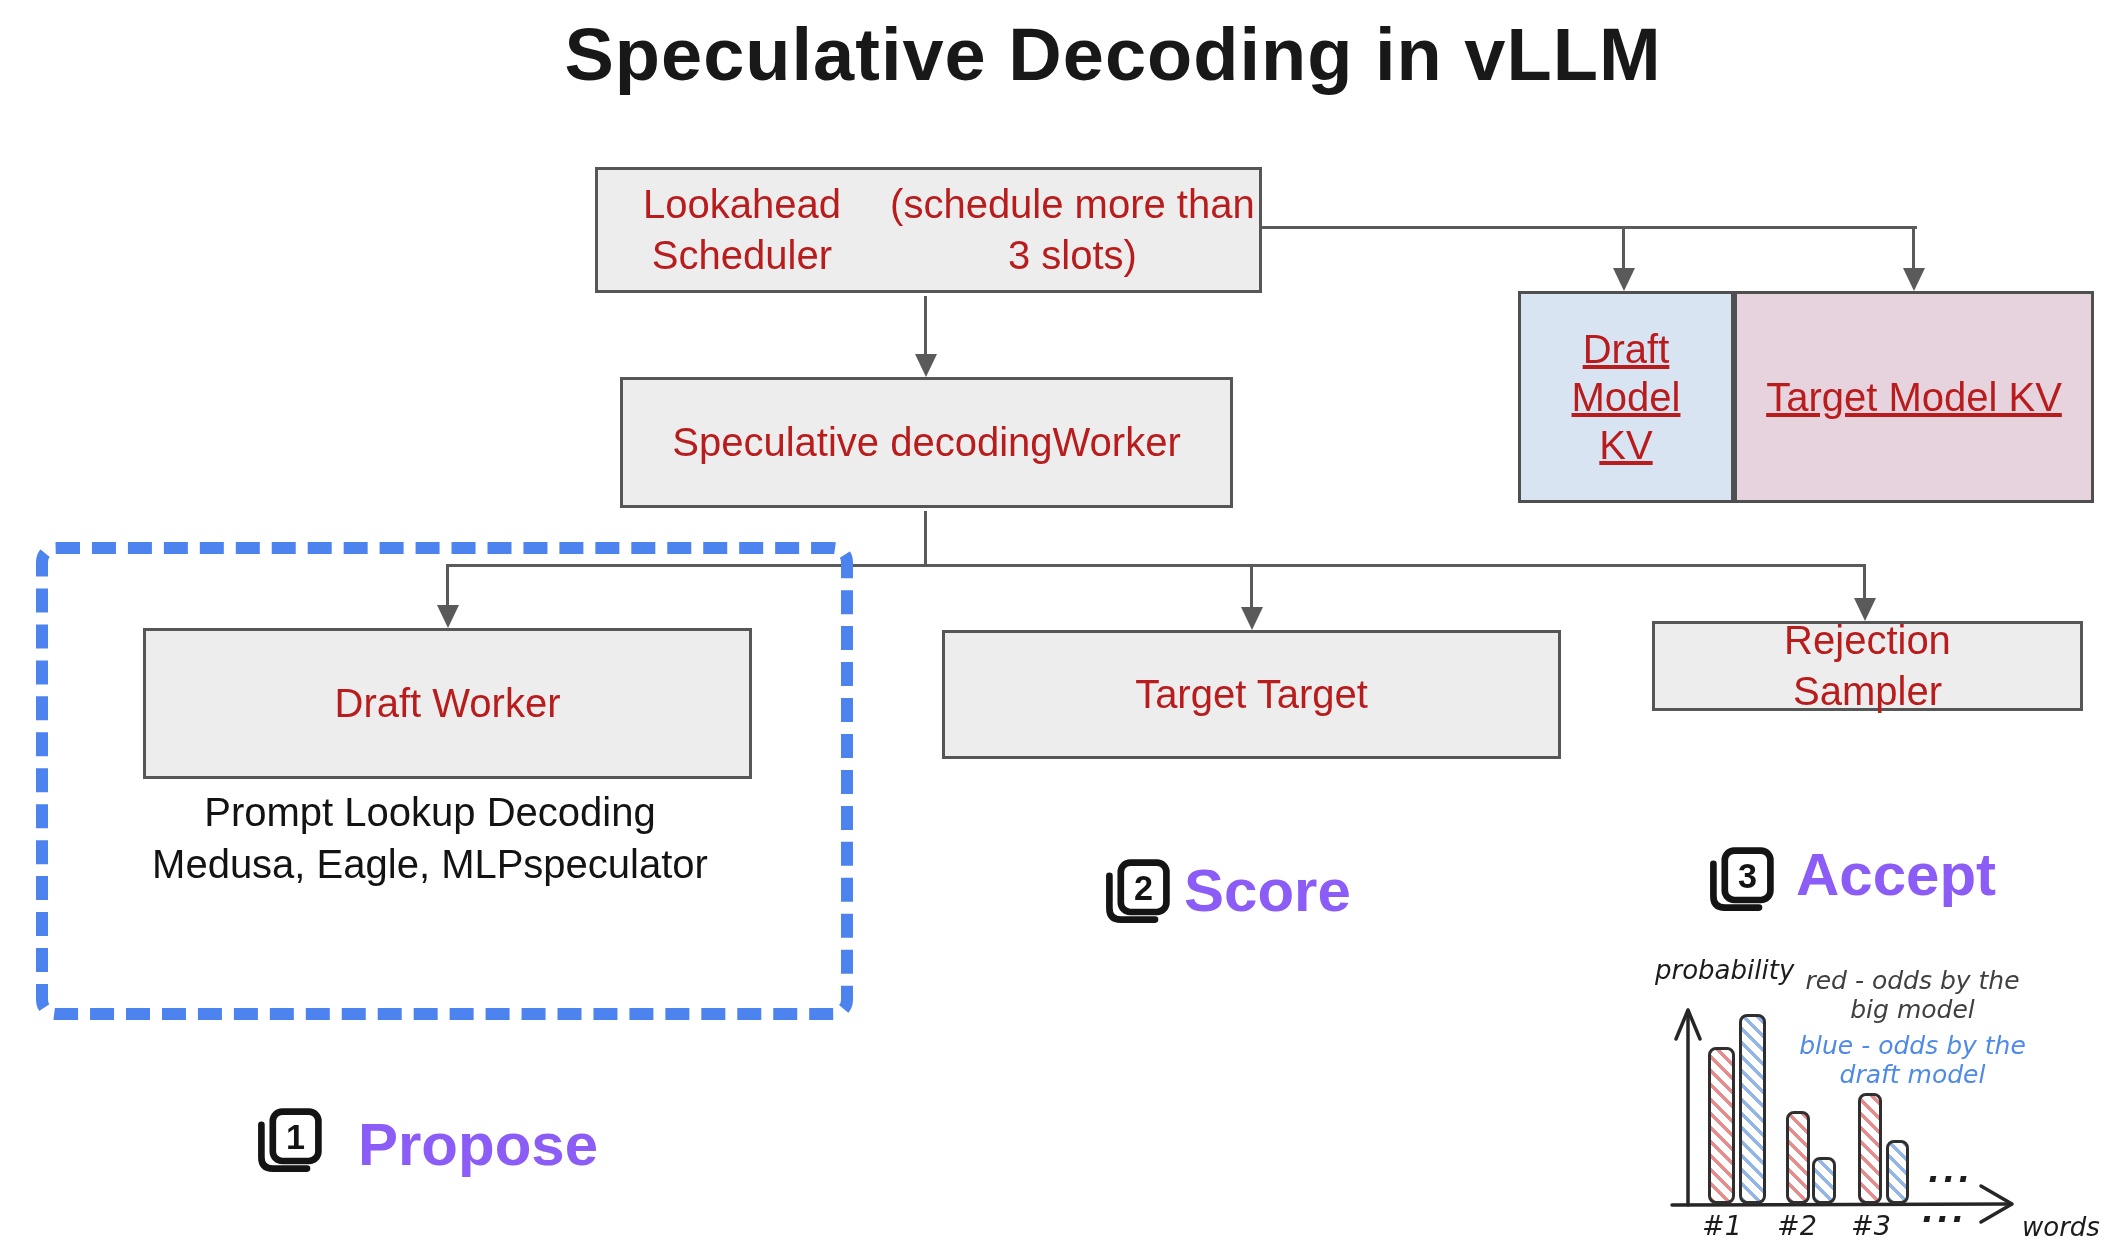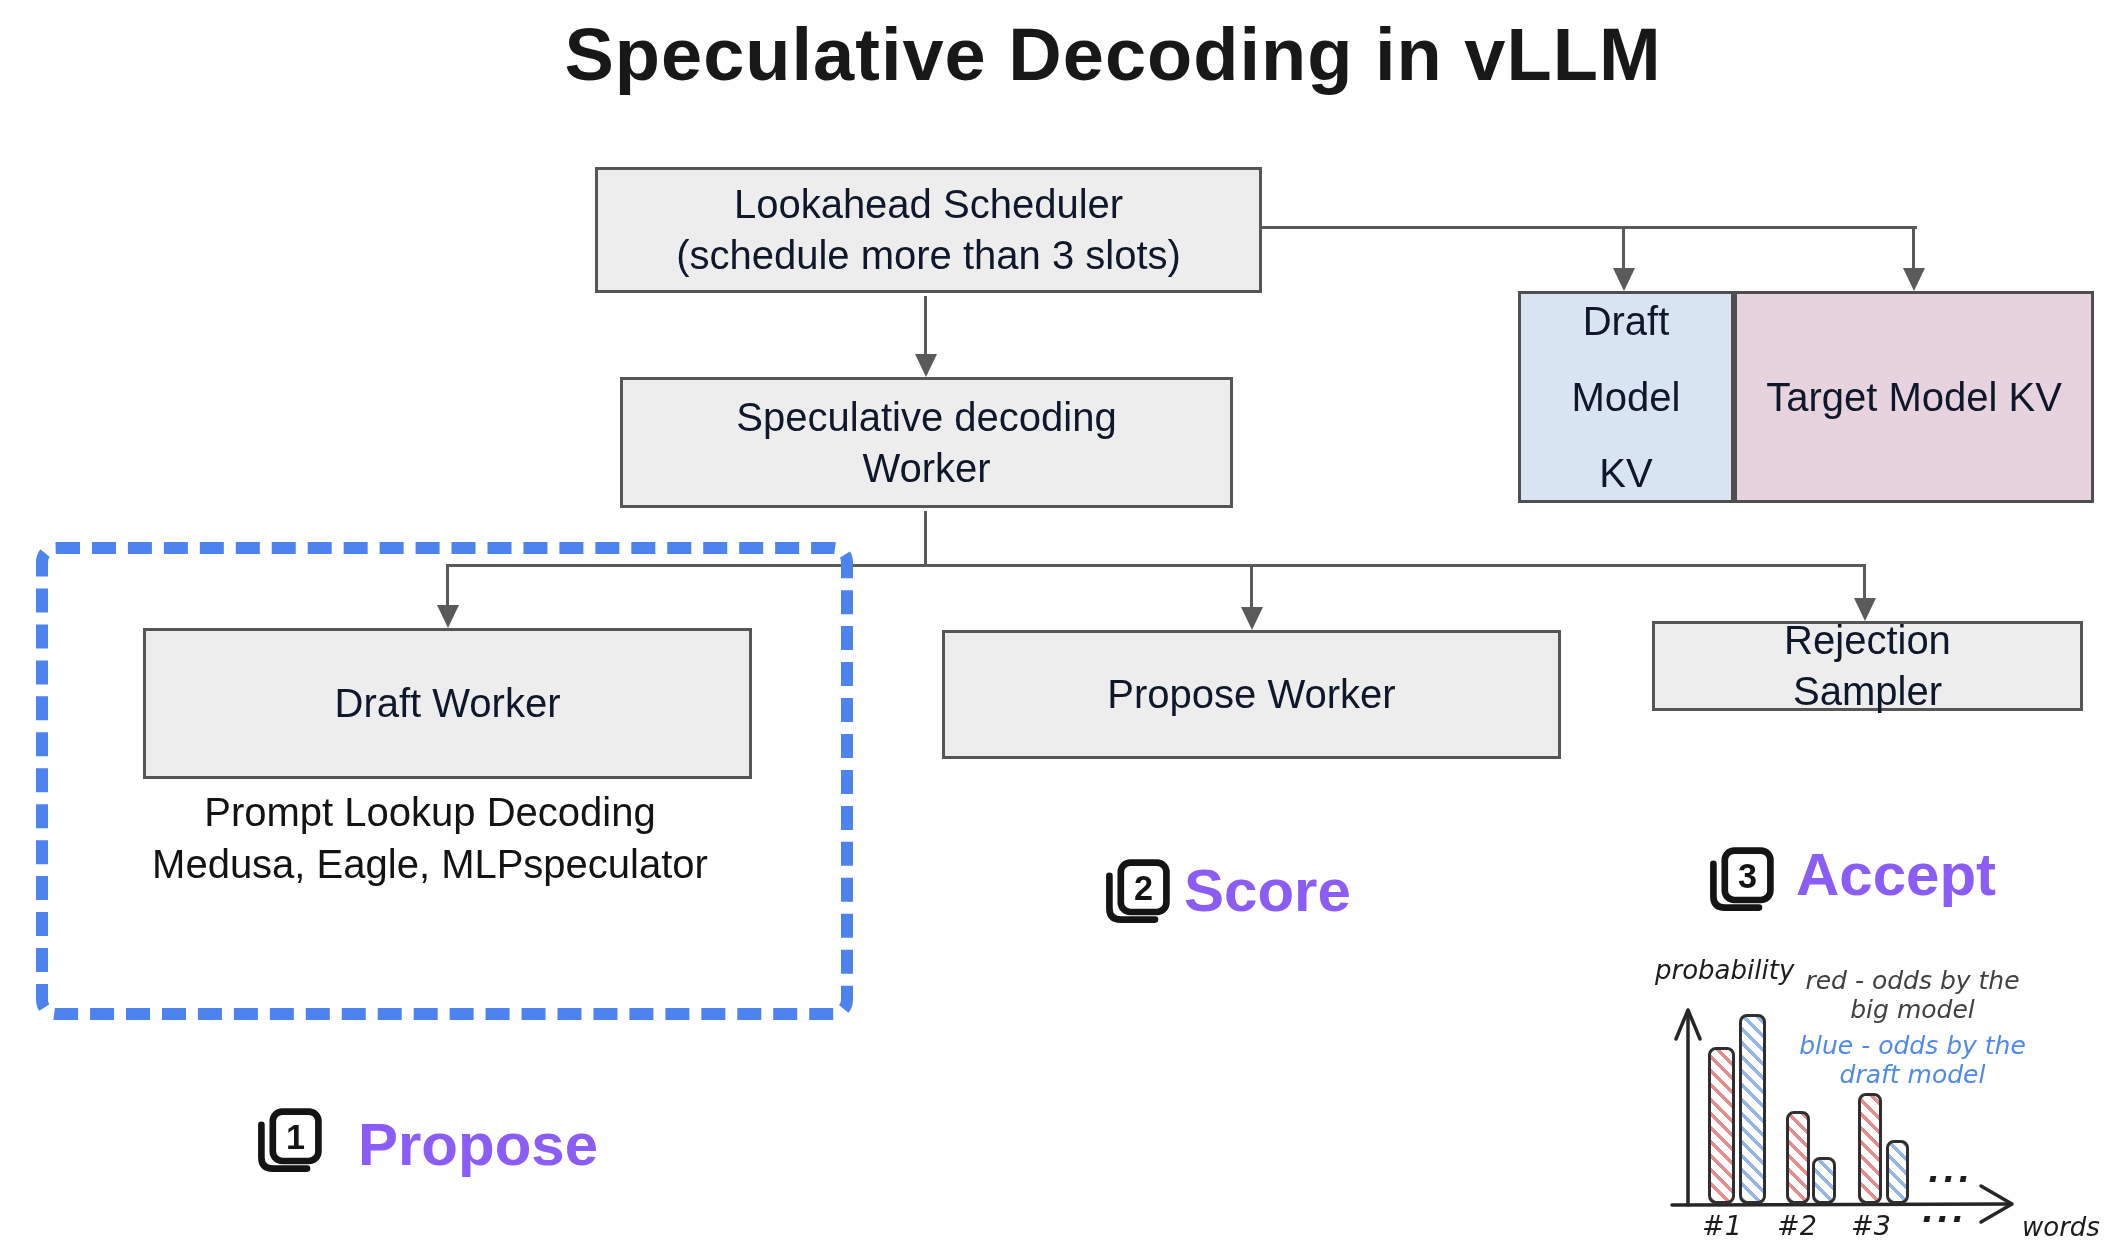--- a/index.html
+++ b/index.html
@@ -3,24 +3,24 @@
 <meta charset="utf-8">
 <style>
   html,body{margin:0;padding:0;background:#fff;}
   #canvas{
     position:relative;width:2113px;height:1247px;background:#ffffff;
     font-family:"Liberation Sans",sans-serif;color:#131313;overflow:hidden;
   }
   .abs{position:absolute;}
   .box{
     position:absolute;box-sizing:border-box;background:#ededed;border:3px solid #565656;
-    display:flex;flex-direction:column;align-items:center;justify-content:center;
-    text-align:center;font-size:40px;line-height:51px;color:#0f172a;
+    display:flex;flex-direction:row;align-items:center;justify-content:center;
+    text-align:center;font-size:40px;line-height:51px;color:#b91c1c;
   }
-  .kv{line-height:76px;}
+  .kv{line-height:48px;text-decoration:underline;}
   .vline{position:absolute;width:3px;background:#5a5a5a;}
   .hline{position:absolute;height:3px;background:#5a5a5a;}
   .arr-down{
     position:absolute;width:0;height:0;
     border-left:11px solid transparent;border-right:11px solid transparent;
     border-top:23px solid #5a5a5a;
   }
   .dashedbox{
     position:absolute;box-sizing:border-box;border:12px dashed #4d83ef;border-radius:20px;background:transparent;
   }
@@ -93,21 +93,21 @@
   <div class="box" style="left:143px;top:628px;width:609px;height:151px;">
     <span>Draft Worker</span>
   </div>
 
   <div class="methods" style="left:60px;top:786px;width:740px;">
     <div>Prompt Lookup Decoding</div>
     <div>Medusa, Eagle, MLPspeculator</div>
   </div>
 
   <div class="box" style="left:942px;top:630px;width:619px;height:129px;">
-    <span>Propose Worker</span>
+    <span>Target Target</span>
   </div>
 
   <div class="box" style="left:1652px;top:621px;width:431px;height:90px;">
     <span style="display:inline-block;width:240px;">Rejection Sampler</span>
   </div>
 
   <svg class="abs" style="left:250px;top:1104px;" width="76" height="76" viewBox="0 0 80 80">
     <path d="M12 22 L12 56 Q12 68 24 68 L60 68" fill="none" stroke="#141414" stroke-width="7" stroke-linecap="round"></path>
     <rect x="24" y="8" width="48" height="52" rx="10" fill="#ffffff" stroke="#141414" stroke-width="7"></rect>
     <text x="48" y="35" font-size="36" font-weight="700" fill="#141414" text-anchor="middle" dominant-baseline="central">1</text>

